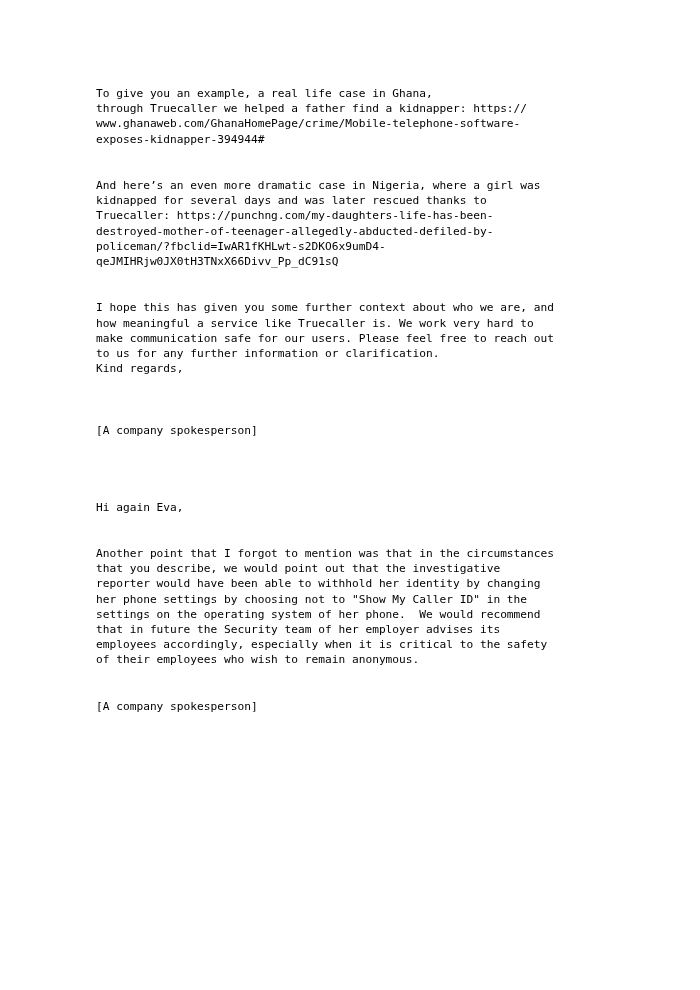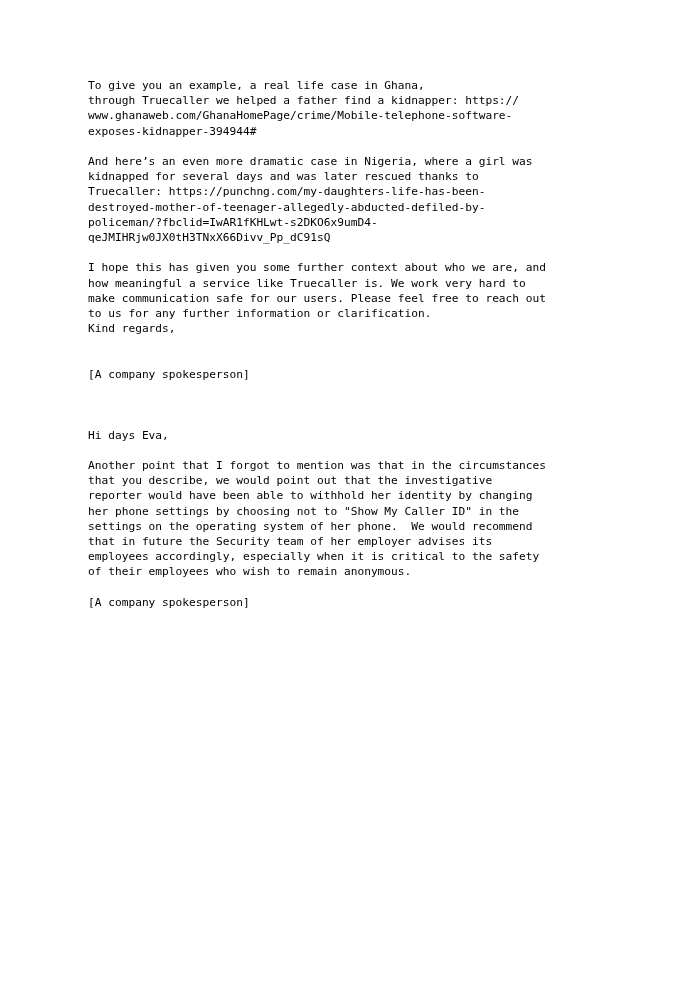--- a/index.html
+++ b/index.html
@@ -23,21 +23,21 @@
   }
   .doc-body {
     font-family: "DejaVu Sans Mono", monospace;
     font-size: 11.2px;
     line-height: 15.2px;
     color: #000000;
     white-space: pre-wrap;
     word-wrap: break-word;
   }
   .para {
-    margin: 0;
+    margin: 8px;
     white-space: pre-wrap;
   }
   .gap-small {
     height: 15.2px;
   }
   .gap-large {
     height: 30.4px;
   }
 </style>
 </head>
@@ -49,21 +49,21 @@
 www.ghanaweb.com/GhanaHomePage/crime/Mobile-telephone-software-
 exposes-kidnapper-394944#</p><div class="gap-small"></div><p class="para">And here’s an even more dramatic case in Nigeria, where a girl was
 kidnapped for several days and was later rescued thanks to
 Truecaller: https://punchng.com/my-daughters-life-has-been-
 destroyed-mother-of-teenager-allegedly-abducted-defiled-by-
 policeman/?fbclid=IwAR1fKHLwt-s2DKO6x9umD4-
 qeJMIHRjw0JX0tH3TNxX66Divv_Pp_dC91sQ</p><div class="gap-small"></div><p class="para">I hope this has given you some further context about who we are, and
 how meaningful a service like Truecaller is. We work very hard to
 make communication safe for our users. Please feel free to reach out
 to us for any further information or clarification.
-Kind regards,</p><div class="gap-large"></div><p class="para">[A company spokesperson]</p><div class="gap-large"></div><div class="gap-small"></div><p class="para">Hi days Eva,</p><div class="gap-small"></div><p class="para">Another point that I forgot to mention was that in the circumstances
+Kind regards,</p><div class="gap-large"></div><p class="para">[A company spokesperson]</p><div class="gap-large"></div><div class="gap-small"></div><p class="para">Hi again Eva,</p><div class="gap-small"></div><p class="para">Another point that I forgot to mention was that in the circumstances
 that you describe, we would point out that the investigative
 reporter would have been able to withhold her identity by changing
 her phone settings by choosing not to "Show My Caller ID" in the
 settings on the operating system of her phone.  We would recommend
 that in future the Security team of her employer advises its
 employees accordingly, especially when it is critical to the safety
 of their employees who wish to remain anonymous.</p><div class="gap-small"></div><p class="para">[A company spokesperson]</p></div>
 </div>
 
 </body></html>

